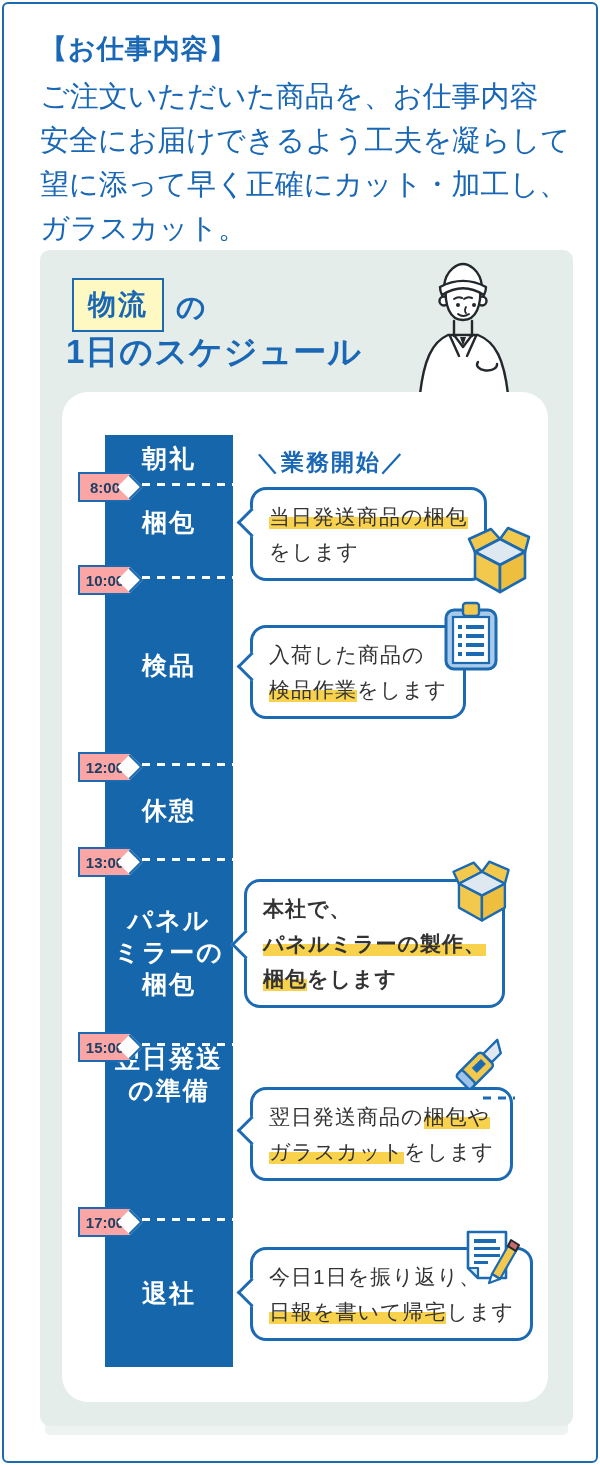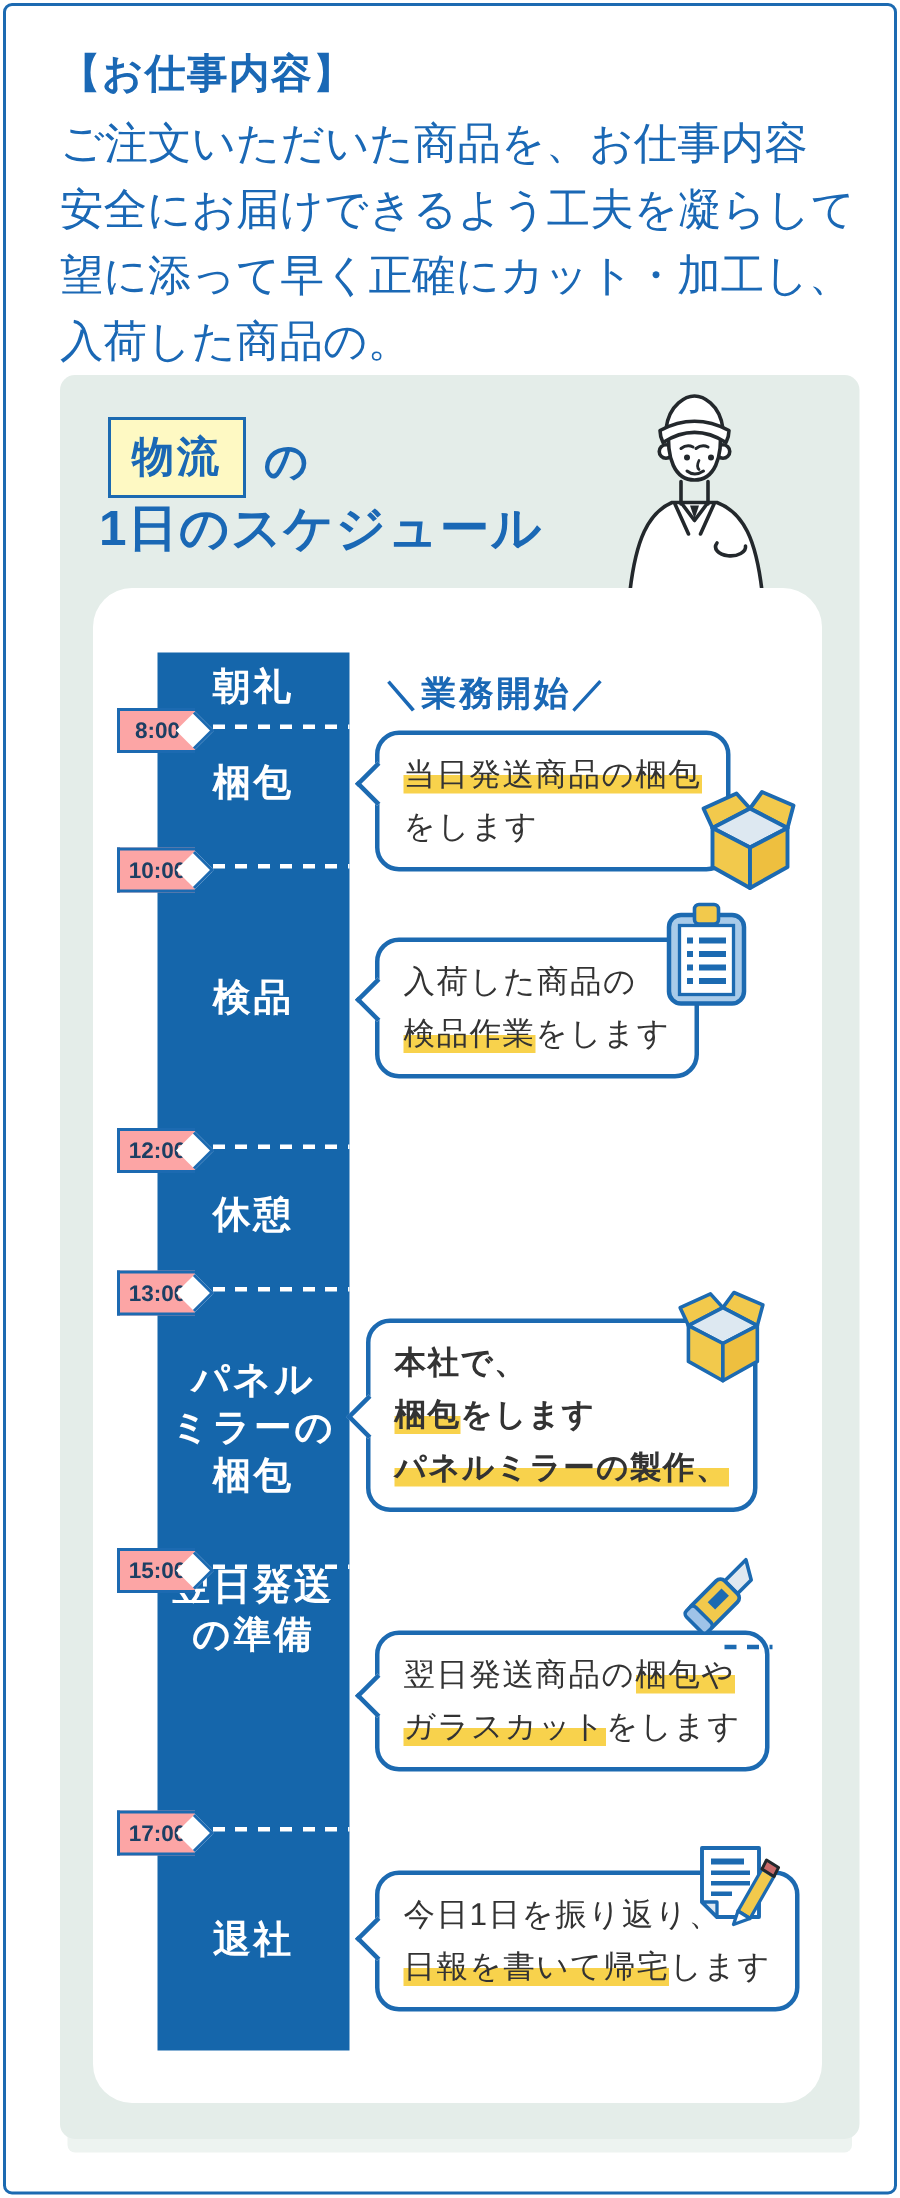--- a/index.html
+++ b/index.html
@@ -66,21 +66,21 @@
 </head>
 <body>
 
 <div class="frame"></div>
 
 <div class="abs intro-heading">【お仕事内容】</div>
 <div class="abs intro-body">
   <div class="bl">ご注文いただいた商品を、お仕事内容</div>
   <div class="bl">安全にお届けできるよう工夫を凝らして</div>
   <div class="bl">望に添って早く正確にカット・加工し、</div>
-  <div class="bl">入荷した商品の。</div>
+  <div class="bl">ガラスカット。</div>
 </div>
 
 <div class="abs green-panel"></div>
 
 <div class="abs dept-box">
   <span>物流</span>
 </div>
 <div class="abs particle">の</div>
 <div class="abs sched-title">1日のスケジュール</div>
 
@@ -163,22 +163,22 @@
 <div class="bubble b1">
   <div class="ln"><span class="hl">当日発送商品の梱包</span></div>
   <div class="ln"><span>をします</span></div>
 </div>
 <div class="bubble b2">
   <div class="ln"><span>入荷した商品の</span></div>
   <div class="ln"><span class="hl">検品作業</span><span>をします</span></div>
 </div>
 <div class="bubble b3">
   <div class="ln"><span>本社で、</span></div>
+  <div class="ln"><span class="hl">パネルミラーの製作、</span></div>
   <div class="ln"><span class="hl">梱包</span><span>をします</span></div>
-  <div class="ln"><span class="hl">パネルミラーの製作、</span></div>
 </div>
 <div class="bubble b4">
   <div class="ln"><span>翌日発送商品の</span><span class="hl">梱包や</span></div>
   <div class="ln"><span class="hl">ガラスカット</span><span>をします</span></div>
 </div>
 <div class="bubble b5">
   <div class="ln"><span>今日1日を振り返り、</span></div>
   <div class="ln"><span class="hl">日報を書いて帰宅</span><span>します</span></div>
 </div>
 

